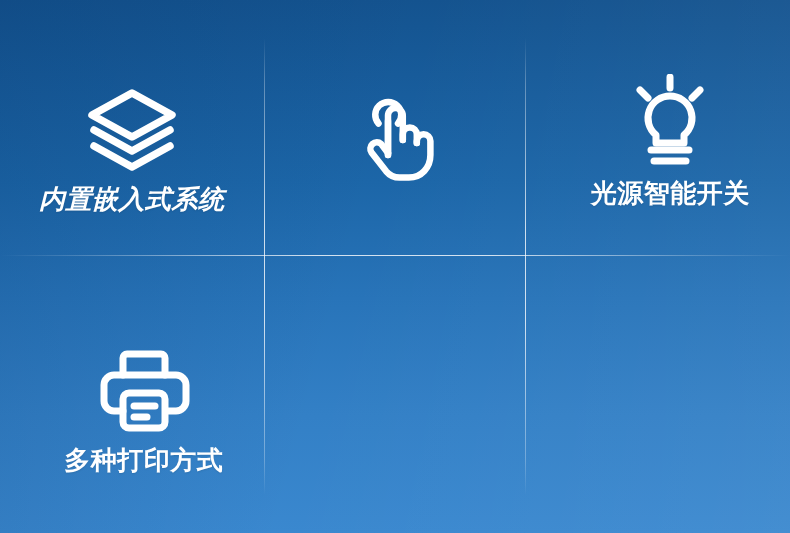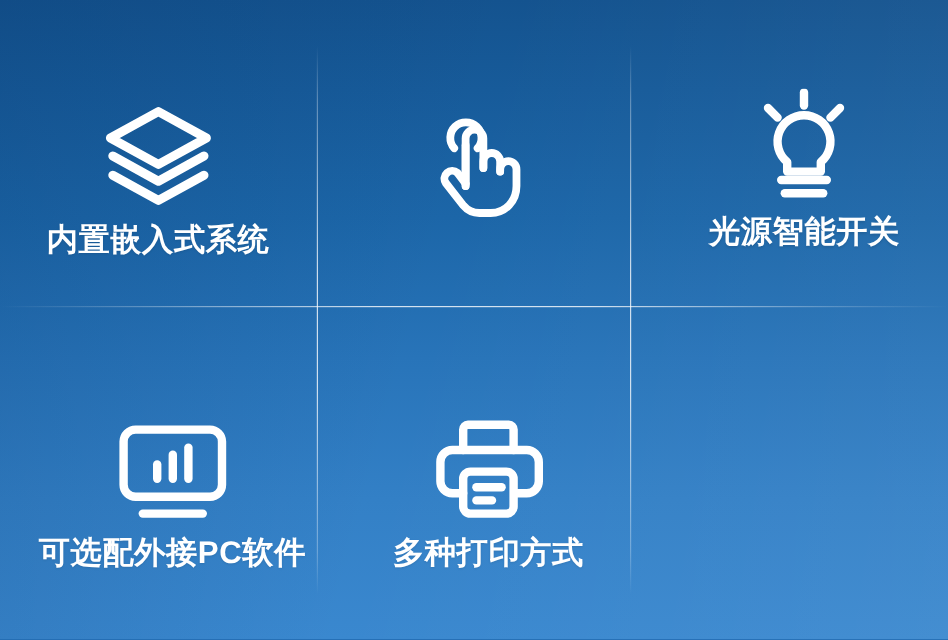--- a/index.html
+++ b/index.html
@@ -50,21 +50,21 @@
   .cell .lbl{
     color:#ffffff;
     font-size:26px;
     font-weight:bold;
     letter-spacing:.5px;
     line-height:1;
     white-space:nowrap;
     text-shadow:0 1px 2px rgba(0,0,0,.10);
   }
   
-  .r1 { padding-top:22px; }
+  .r1 { padding-top:22px;font-style:italic; }
   .r2 { padding-top:10px;padding-left:24px; }
 
   
   .vline{
     position:absolute; top:38px; bottom:38px; width:1px; z-index:2;
     background:linear-gradient(to bottom,
       rgba(255,255,255,0) 0%,
       rgba(255,255,255,.30) 10%,
       rgba(255,255,255,.78) 42%,
       rgba(255,255,255,.78) 62%,
@@ -139,34 +139,20 @@
                      v8 h-28 v-8
                      a22 22 0 0 1 14 -39 z"></path>
             <path d="M24 76 h38"></path>
             <path d="M27 87 h32"></path>
           </g>
         </svg>
       </div>
       <div class="lbl">光源智能开关</div>
     </div>
 
-    <div class="cell r2">
-      <div class="ico">
-        <svg width="94" height="80" viewBox="0 0 94 80">
-          <g fill="none" stroke="#ffffff" stroke-width="7" stroke-linejoin="round" stroke-linecap="round">
-            <rect x="6" y="5" width="82" height="56" rx="10"></rect>
-            <path d="M34 46 v-12"></path>
-            <path d="M47 46 v-20"></path>
-            <path d="M60 46 v-26"></path>
-            <path d="M22 75 h50"></path>
-          </g>
-        </svg>
-      </div>
-      <div class="lbl">可选配外接PC软件</div>
-    </div>
 
     <div class="cell r2">
       <div class="ico">
         <svg width="92" height="84" viewBox="0 0 92 84">
           <g fill="none" stroke="#ffffff" stroke-width="7" stroke-linejoin="round" stroke-linecap="round">
             <path d="M25 26 V9 a4 4 0 0 1 4-4 h34 a4 4 0 0 1 4 4 v17"></path>
             <path d="M25 62 H16 a10 10 0 0 1 -10-10 V36 a10 10 0 0 1 10-10
                      h62 a10 10 0 0 1 10 10 v16 a10 10 0 0 1 -10 10 h-9"></path>
             <rect x="25" y="44" width="42" height="35" rx="6"></rect>
             <path d="M36 57 h21"></path>

